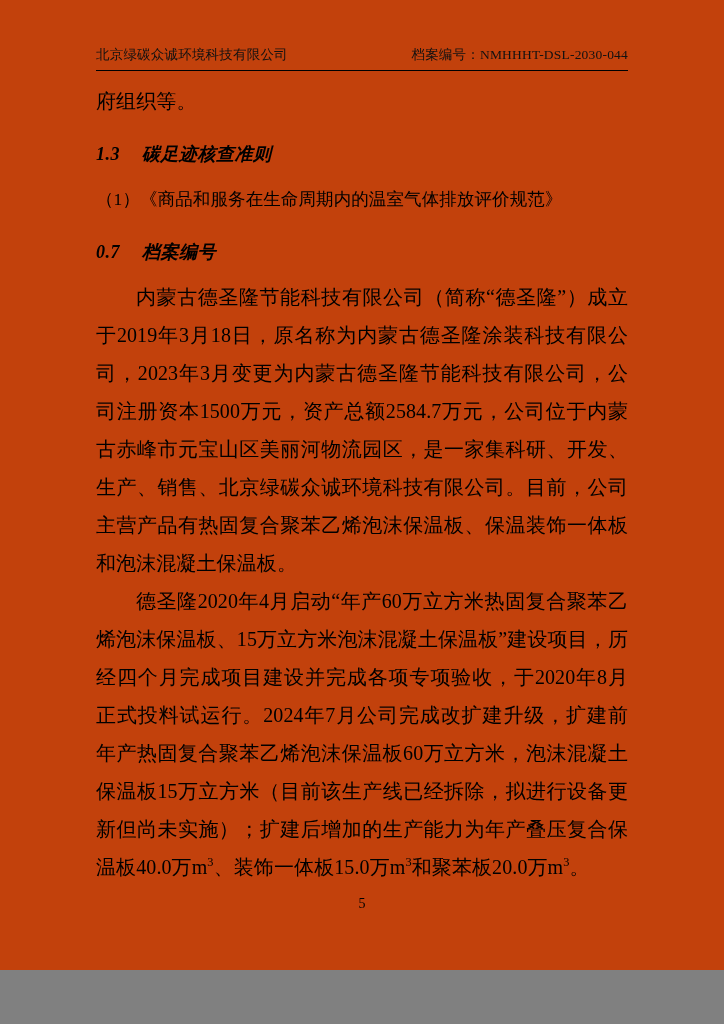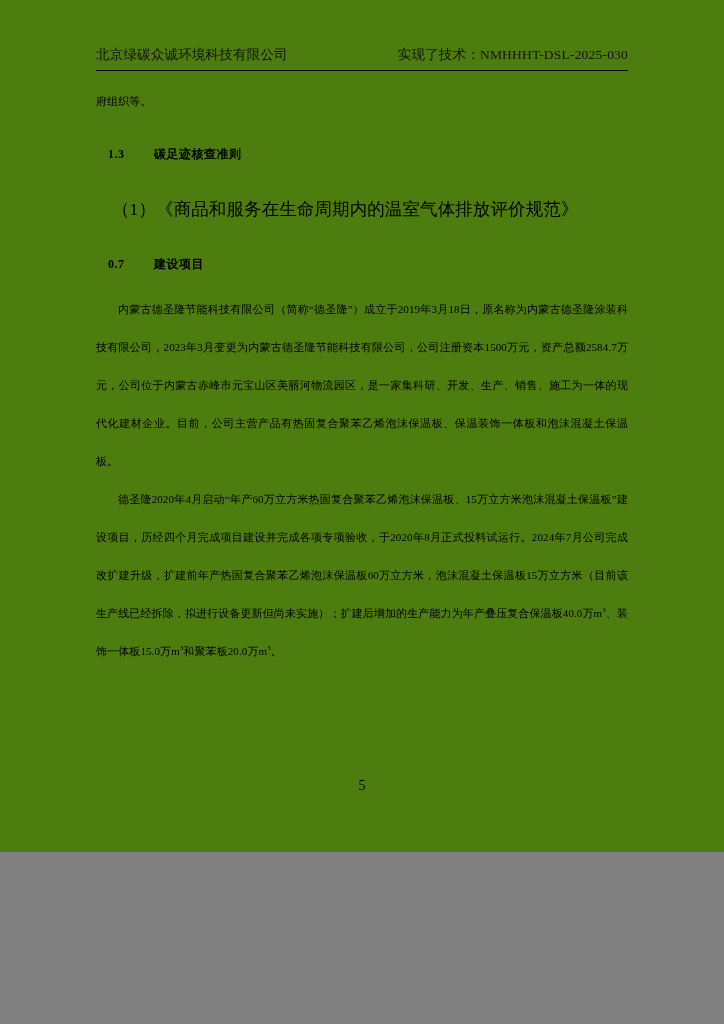--- a/index.html
+++ b/index.html
@@ -6,22 +6,22 @@
     margin: 0;
     padding: 0;
     background: #808080;
   }
   body {
     font-family: "Liberation Serif", "DejaVu Serif", serif;
   }
   .page {
     position: relative;
     width: 724px;
-    height: 852px;
-    background: #4d7c0f;
+    height: 970px;
+    background: #c2410c;
     margin: 0 auto;
     overflow: hidden;
     box-sizing: border-box;
     padding-left: 34px;
   }
   .page-inner {
     position: absolute;
     left: 96px;
     right: 96px;
     top: 0;
@@ -57,44 +57,45 @@
   }
   
   .content {
     position: absolute;
     top: 82px;
     left: 0;
     right: 0;
   }
   p {
     margin: 0;
-    font-size: 11px;
+    font-size: 20px;
     line-height: 38px;
     color: #000;
     text-align: justify;
     text-justify: inter-ideograph;
     letter-spacing: 0.1px;
   }
   p.indent {
     text-indent: 2em;
   }
   h2.section {
-    margin: 14px 0 6px 12px;
-    font-size: 12px;
+    margin: 14px 0 6px 0;
+    font-size: 18px;
     line-height: 40px;
     font-weight: bold;
     color: #000;
     letter-spacing: 0.5px;
+    font-style: italic;
   }
   h2.section .num {
     display: inline-block;
     min-width: 46px;
   }
   .quote-line {
-    margin: 16px;
+    margin: 0;
     font-size: 17.5px;
     line-height: 38px;
   }
   sup {
     font-size: 0.62em;
     vertical-align: super;
     line-height: 0;
   }
   
   .page-number {
@@ -109,39 +110,39 @@
   }
 </style>
 </head>
 <body>
 
 <div class="page">
   <div class="page-inner">
 
     <div class="doc-header">
       <span class="hdr-left">北京绿碳众诚环境科技有限公司</span>
-      <span class="hdr-right"><span>实现了技术：</span><span>NMHHHT-DSL-2025-030</span></span>
+      <span class="hdr-right"><span>档案编号：</span><span>NMHHHT-DSL-2030-044</span></span>
     </div>
     <div class="header-rule"></div>
 
     <div class="content">
 
       <p>府组织等。</p>
 
       <h2 class="section">
         <span class="num">1.3</span><span>碳足迹核查准则</span>
       </h2>
 
       <p class="quote-line">（1）《商品和服务在生命周期内的温室气体排放评价规范》</p>
 
       <h2 class="section">
-        <span class="num">0.7</span><span>建设项目</span>
+        <span class="num">0.7</span><span>档案编号</span>
       </h2>
 
-      <p class="indent">内蒙古德圣隆节能科技有限公司（简称“德圣隆”）成立于2019年3月18日，原名称为内蒙古德圣隆涂装科技有限公司，2023年3月变更为内蒙古德圣隆节能科技有限公司，公司注册资本1500万元，资产总额2584.7万元，公司位于内蒙古赤峰市元宝山区美丽河物流园区，是一家集科研、开发、生产、销售、施工为一体的现代化建材企业。目前，公司主营产品有热固复合聚苯乙烯泡沫保温板、保温装饰一体板和泡沫混凝土保温板。</p>
+      <p class="indent">内蒙古德圣隆节能科技有限公司（简称“德圣隆”）成立于2019年3月18日，原名称为内蒙古德圣隆涂装科技有限公司，2023年3月变更为内蒙古德圣隆节能科技有限公司，公司注册资本1500万元，资产总额2584.7万元，公司位于内蒙古赤峰市元宝山区美丽河物流园区，是一家集科研、开发、生产、销售、北京绿碳众诚环境科技有限公司。目前，公司主营产品有热固复合聚苯乙烯泡沫保温板、保温装饰一体板和泡沫混凝土保温板。</p>
 
       <p class="indent"><span>德圣隆2020年4月启动“年产60万立方米热固复合聚苯乙烯泡沫保温板、15万立方米泡沫混凝土保温板”建设项目，历经四个月完成项目建设并完成各项专项验收，于2020年8月正式投料试运行。2024年7月公司完成改扩建升级，扩建前年产热固复合聚苯乙烯泡沫保温板60万立方米，泡沫混凝土保温板15万立方米（目前该生产线已经拆除，拟进行设备更新但尚未实施）；扩建后增加的生产能力为年产叠压复合保温板40.0万m</span><sup>3</sup><span>、装饰一体板15.0万m</span><sup>3</sup><span>和聚苯板20.0万m</span><sup>3</sup><span>。</span></p>
 
 
     </div>
   </div>
 
   <div class="page-number">5</div>
 </div>
 

